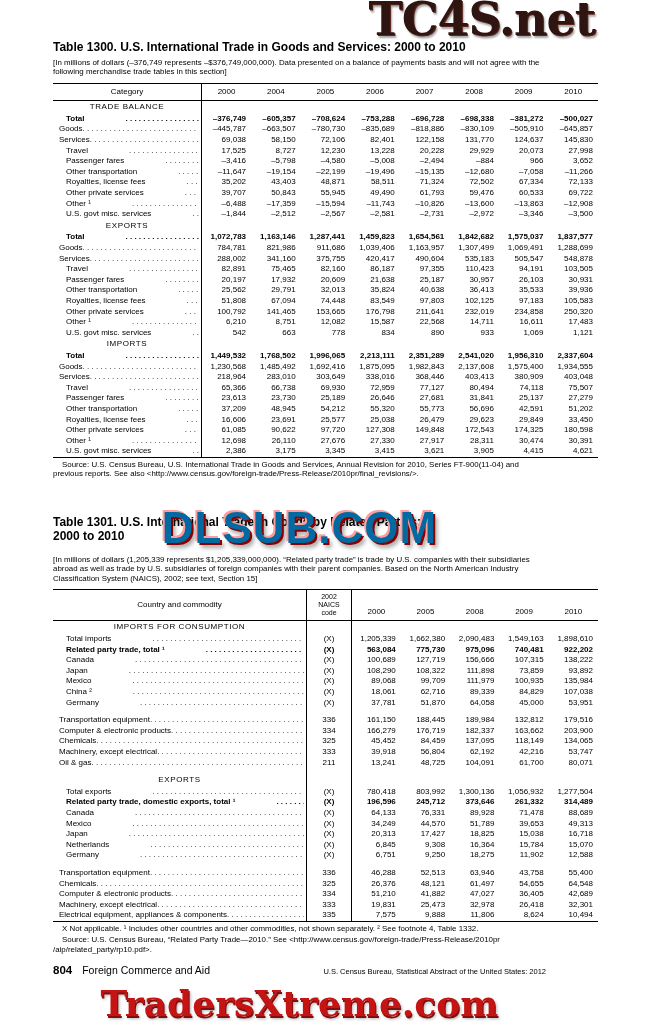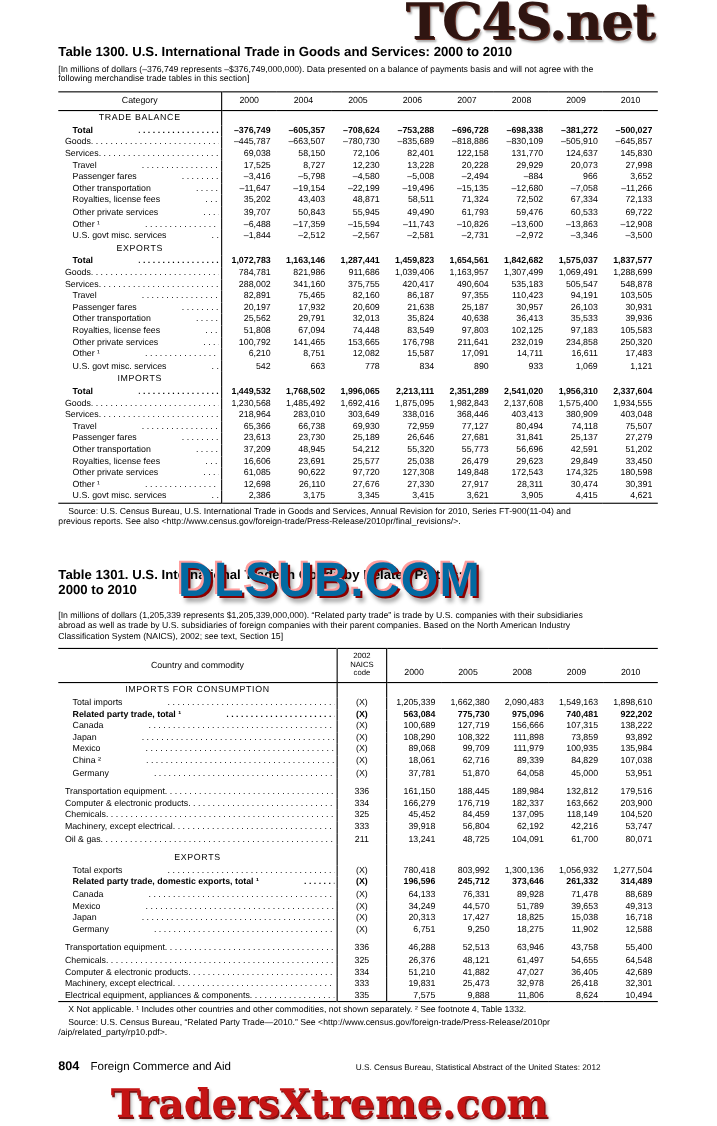--- a/index.html
+++ b/index.html
@@ -403,21 +403,21 @@
               <td class="c0">
                 <div class="lblflex ind1">
                   <span class="txt">Other ¹</span>
                   <span class="dots"></span>
                 </div>
               </td>
               <td class="c1 num">6,210</td>
               <td class="c2 num">8,751</td>
               <td class="c3 num">12,082</td>
               <td class="c4 num">15,587</td>
-              <td class="c5 num">17,091</td>
+              <td class="c5 num">22,568</td>
               <td class="c6 num">14,711</td>
               <td class="c7 num">16,611</td>
               <td class="c8 num">17,483</td>
             </tr>
             <tr>
               <td class="c0">
                 <div class="lblflex ind1">
                   <span class="txt">U.S. govt misc. services</span>
                   <span class="dots"></span>
                 </div>
@@ -766,21 +766,21 @@
                 <div class="lblflex ind0">
                   <span class="txt">Chemicals</span>
                   <span class="dots"></span>
                 </div>
               </td>
               <td class="c1 naics">325</td>
               <td class="c2 num">45,452</td>
               <td class="c3 num">84,459</td>
               <td class="c4 num">137,095</td>
               <td class="c5 num">118,149</td>
-              <td class="c6 num">104,520</td>
+              <td class="c6 num">134,065</td>
             </tr>
             <tr>
               <td class="c0">
                 <div class="lblflex ind0">
                   <span class="txt">Machinery, except electrical</span>
                   <span class="dots"></span>
                 </div>
               </td>
               <td class="c1 naics">333</td>
               <td class="c2 num">39,918</td>
@@ -878,20 +878,34 @@
               <td class="c1 naics">(X)</td>
               <td class="c2 num">20,313</td>
               <td class="c3 num">17,427</td>
               <td class="c4 num">18,825</td>
               <td class="c5 num">15,038</td>
               <td class="c6 num">16,718</td>
             </tr>
             <tr>
               <td class="c0">
                 <div class="lblflex ind1">
+                  <span class="txt">Netherlands</span>
+                  <span class="dots"></span>
+                </div>
+              </td>
+              <td class="c1 naics">(X)</td>
+              <td class="c2 num">6,845</td>
+              <td class="c3 num">9,308</td>
+              <td class="c4 num">16,364</td>
+              <td class="c5 num">15,784</td>
+              <td class="c6 num">15,070</td>
+            </tr>
+            <tr>
+              <td class="c0">
+                <div class="lblflex ind1">
                   <span class="txt">Germany</span>
                   <span class="dots"></span>
                 </div>
               </td>
               <td class="c1 naics">(X)</td>
               <td class="c2 num">6,751</td>
               <td class="c3 num">9,250</td>
               <td class="c4 num">18,275</td>
               <td class="c5 num">11,902</td>
               <td class="c6 num">12,588</td>

